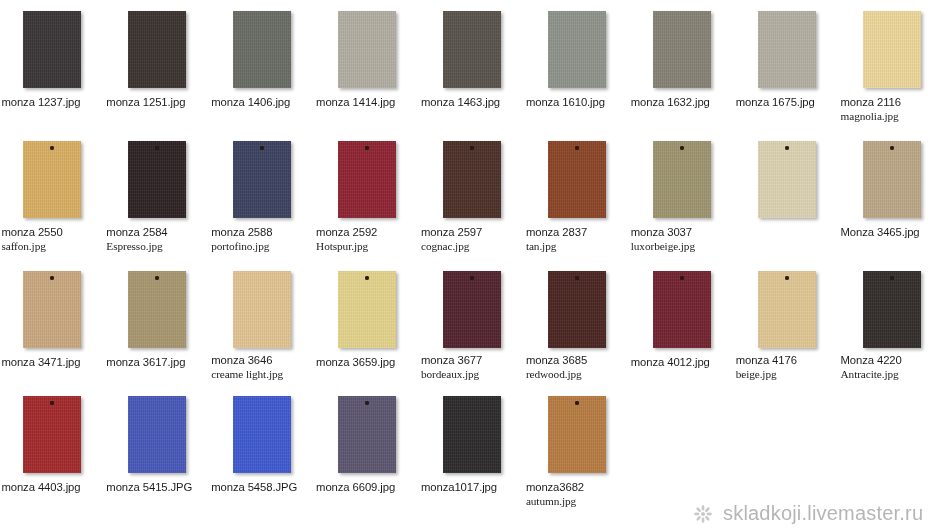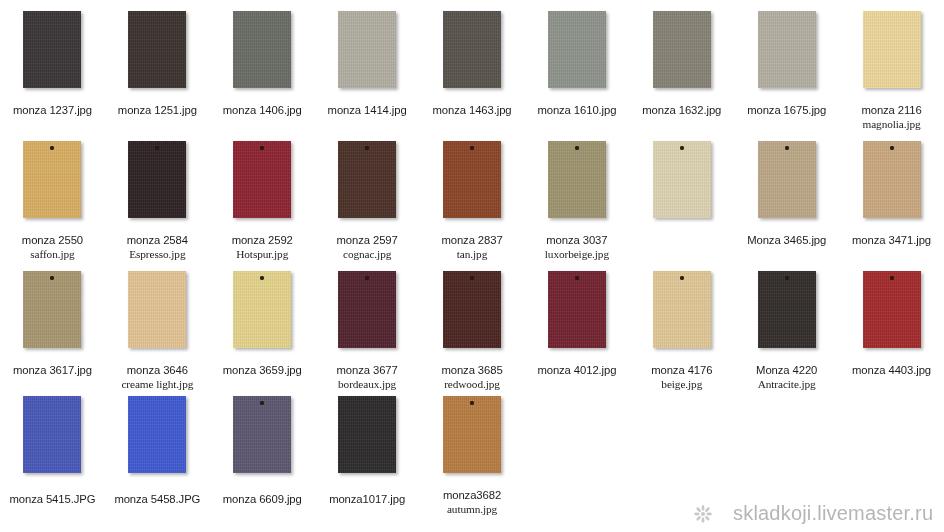--- a/index.html
+++ b/index.html
@@ -64,39 +64,38 @@
     transform: translateX(-50%);
     width: 4px;
     height: 4px;
     border-radius: 50%;
     background: #2b1c10;
     box-shadow: inset 0 0 1px rgba(0,0,0,0.9);
     z-index: 2;
   }
   .caption {
     width: 104px;
-    text-align: center;
     font-size: 11.3px;
     line-height: 13.5px;
     color: #1d1d1d;
     letter-spacing: -0.1px;
     word-wrap: break-word;
-    padding: 16px 1px;
+    padding: 4px 1px;
     box-sizing: border-box;
   }
   .caption .l2 { display: block; font-family: Liberation Serif, serif; }
 
   
   #watermark {
     position: absolute;
     left: 693px;
     top: 502px;
     display: flex;
     align-items: center;
-    gap: 20px;
+    gap: 10px;
     pointer-events: none;
     z-index: 5;
   }
   #watermark .wm-text {
     font-size: 20px;
     color: rgba(120,120,120,0.55);
     letter-spacing: 0.2px;
     white-space: nowrap;
     font-family: "Liberation Sans", sans-serif;
   }
@@ -173,20 +172,28 @@
       </div>
       <div class="caption"><span>monza 2550</span><span class="l2">saffon.jpg</span></div>
     </div>
     <div class="cell">
       <div class="thumb-wrap">
         <div class="swatch" style="background: rgb(46, 35, 36);">
           <div class="hole"></div>
         </div>
       </div>
       <div class="caption"><span>monza 2584</span><span class="l2">Espresso.jpg</span></div>
+    </div>
+    <div class="cell">
+      <div class="thumb-wrap">
+        <div class="swatch" style="background: rgb(60, 66, 96);">
+          <div class="hole"></div>
+        </div>
+      </div>
+      <div class="caption"><span>monza 2588</span><span class="l2">portofino.jpg</span></div>
     </div>
     <div class="cell">
       <div class="thumb-wrap">
         <div class="swatch" style="background: rgb(142, 36, 51);">
           <div class="hole"></div>
         </div>
       </div>
       <div class="caption"><span>monza 2592</span><span class="l2">Hotspur.jpg</span></div>
     </div>
     <div class="cell">

